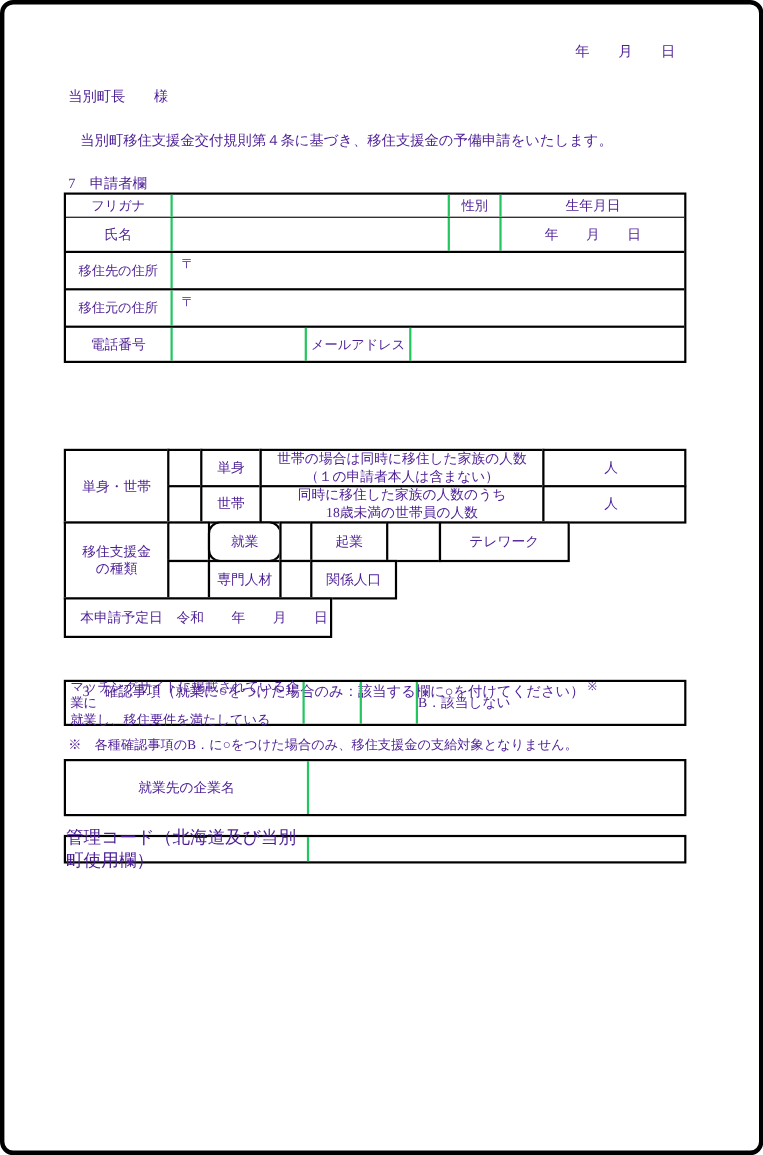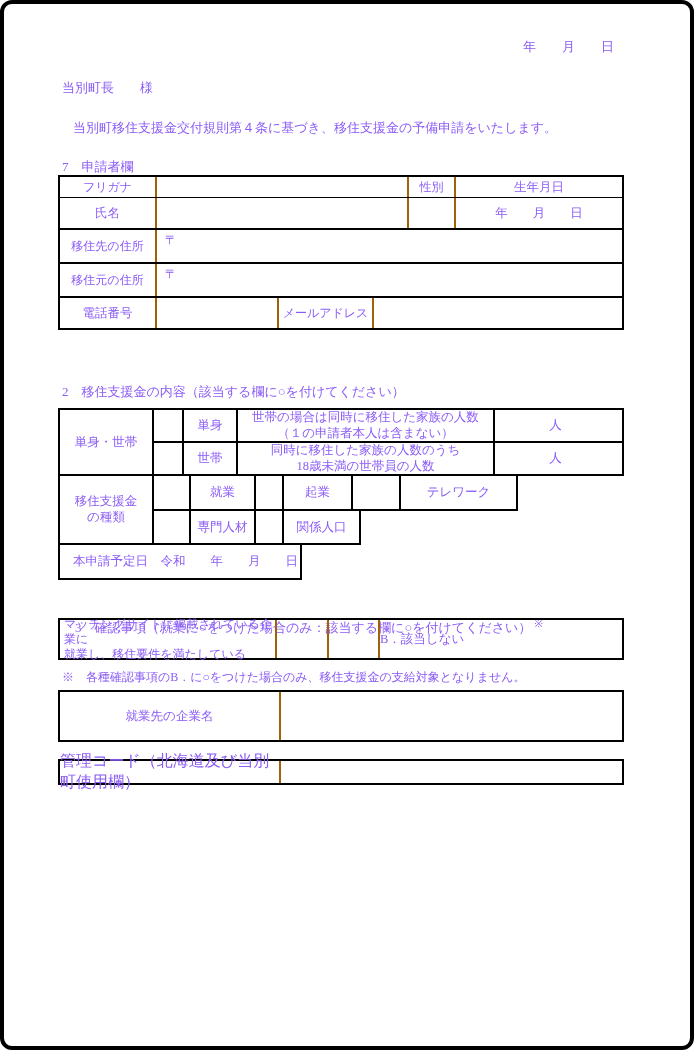--- a/index.html
+++ b/index.html
@@ -1,32 +1,32 @@
 <!DOCTYPE html>
 <html><head>
 <meta charset="utf-8">
 <style>
   html,body{margin:0;padding:0;background:#fff;}
   .page{
     position:relative;width:694px;height:1050px;background:#fff;
     font-family:"Liberation Serif","DejaVu Serif",serif;
-    color:#8b5cf6;overflow:hidden;
+    color:#4c1d95;overflow:hidden;
   }
   .frame{position:absolute;inset:0;border:4px solid #000;border-radius:12px;pointer-events:none;}
   .abs{position:absolute;}
   .txt{font-size:13px;white-space:pre;}
   
   .t1{position:absolute;left:58px;top:175px;width:566px;height:155px;border:2px solid #000;
       display:flex;flex-direction:column;box-sizing:border-box;}
   .t1 .row{display:flex;box-sizing:border-box;}
   .t1 .row{border-bottom:2px solid #000;}
   .t1 .row.thin{border-bottom:1px solid #000;}
   .t1 .row:last-child{border-bottom:none;}
   .cell{box-sizing:border-box;display:flex;align-items:center;justify-content:center;
-        border-right:2px solid #a16207;font-size:12.5px;}
+        border-right:2px solid #22c55e;font-size:12.5px;}
   .cell.last{border-right:none;}
   .cell.left{justify-content:flex-start;}
   .cell.topleft{align-items:flex-start;justify-content:flex-start;padding:2px 0 0 8px;font-size:12px;}
   
   .t2{position:absolute;left:58px;top:408px;width:566px;height:172px;}
   .t2 .c{position:absolute;box-sizing:border-box;border:2px solid #000;background:#fff;
          display:flex;align-items:center;justify-content:center;font-size:12.5px;}
   .two-line{flex-direction:column;line-height:1.25;font-size:11.5px;text-align:center;}
   .unit{justify-content:flex-end;padding-right:6px;}
   
@@ -76,21 +76,20 @@
         </div>
     </div>
     <div class="row" style="flex:1;">
       <div class="cell" style="width:97px;">電話番号</div>
       <div class="cell" style="width:122px;"></div>
       <div class="cell" style="width:95px;font-size:12px;">メールアドレス</div>
       <div class="cell last" style="flex:1;"></div>
     </div>
   </div>
 
-  <div class="abs heading" style="top:383px;left:62px;">2　移住支援金の内容（該当する欄に○を付けてください）</div>
 
   <div class="t2">
     <div class="c" style="left:0;top:0;width:96px;height:68px;">単身・世帯</div>
     <div class="c" style="left:94px;top:0;width:32px;height:35px;"></div>
     <div class="c" style="left:124px;top:0;width:56px;height:35px;">単身</div>
     <div class="c two-line" style="left:178px;top:0;width:259px;height:35px;">
       <span>世帯の場合は同時に移住した家族の人数</span>
       <span>（１の申請者本人は含まない）</span>
     </div>
     <div class="c unit" style="left:435px;top:0;width:131px;height:35px;">
@@ -103,21 +102,21 @@
       <span>18歳未満の世帯員の人数</span>
     </div>
     <div class="c unit" style="left:435px;top:33px;width:131px;height:35px;">
       <span>人</span>
     </div>
     <div class="c two-line" style="left:0;top:66px;width:96px;height:71px;font-size:12.5px;">
       <span>移住支援金</span>
       <span>の種類</span>
     </div>
     <div class="c" style="left:94px;top:66px;width:39px;height:37px;"></div>
-    <div class="c" style="left:131px;top:66px;width:67px;height:37px;">就業</div>
+    <div class="c" style="left:131px;top:66px;width:67px;height:37px;border-radius:11px;">就業</div>
     <div class="c" style="left:196px;top:66px;width:30px;height:37px;"></div>
     <div class="c" style="left:224px;top:66px;width:71px;height:37px;">起業</div>
     <div class="c" style="left:293px;top:66px;width:50px;height:37px;"></div>
     <div class="c" style="left:341px;top:66px;width:119px;height:37px;">テレワーク</div>
     <div class="c" style="left:94px;top:101px;width:39px;height:36px;"></div>
     <div class="c" style="left:131px;top:101px;width:67px;height:36px;">専門人材</div>
     <div class="c" style="left:196px;top:101px;width:30px;height:36px;"></div>
     <div class="c" style="left:224px;top:101px;width:79px;height:36px;">関係人口</div>
     <div class="c" style="left:0;top:135px;width:244px;height:37px;justify-content:flex-start;padding-left:13px;white-space:pre;">本申請予定日　令和　　年　　月　　日</div>
   </div>

